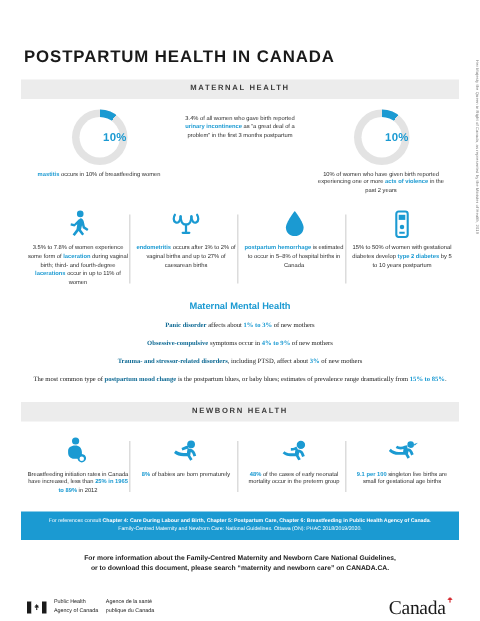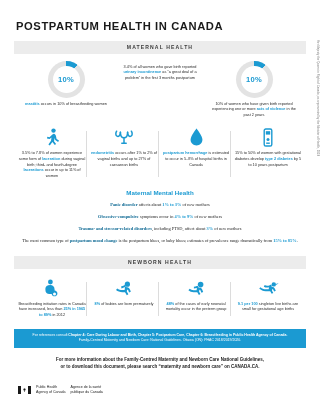--- a/index.html
+++ b/index.html
@@ -11,21 +11,21 @@
     width: 320px;
     height: 414px;
     font-family: "Liberation Sans", sans-serif;
     color: #231f20;
     position: relative;
     overflow: hidden;
   }
   .page {
     position: absolute;
     inset: 0;
-    padding: 0 14px;
+    padding: 12px 14px;
     box-sizing: border-box;
   }
 
   
   .title {
     font-size: 11.2px;
     font-weight: bold;
     letter-spacing: 0.6px;
     color: #1a1a1a;
     margin: 20px 0 9px 2px;
@@ -55,21 +55,21 @@
     flex-direction: column;
     align-items: center;
   }
   .donut {
     width: 37px;
     height: 37px;
     border-radius: 50%;
     position: relative;
     display: flex;
     align-items: center;
-    justify-content: center;
+    justify-content: flex-end;
   }
   .donut .ring {
     position: absolute;
     inset: 0;
     border-radius: 50%;
     background: #e3e3e3;
   }
   .donut .arc {
     position: absolute;
     inset: 0;
@@ -399,17 +399,18 @@
       </div>
       <div class="gov-text">
         <div>Public Health</div>
         <div>Agency of Canada</div>
       </div>
       <div class="gov-text">
         <div>Agence de la santé</div>
         <div>publique du Canada</div>
       </div>
     </div>
+    <div class="wordmark"><span>Canada</span><span class="maple"></span></div>
   </div>
 
   <div class="side-credit">Her Majesty the Queen in Right of Canada, as represented by the Minister of Health, 2019</div>
 
 </div>
 
 </body></html>

